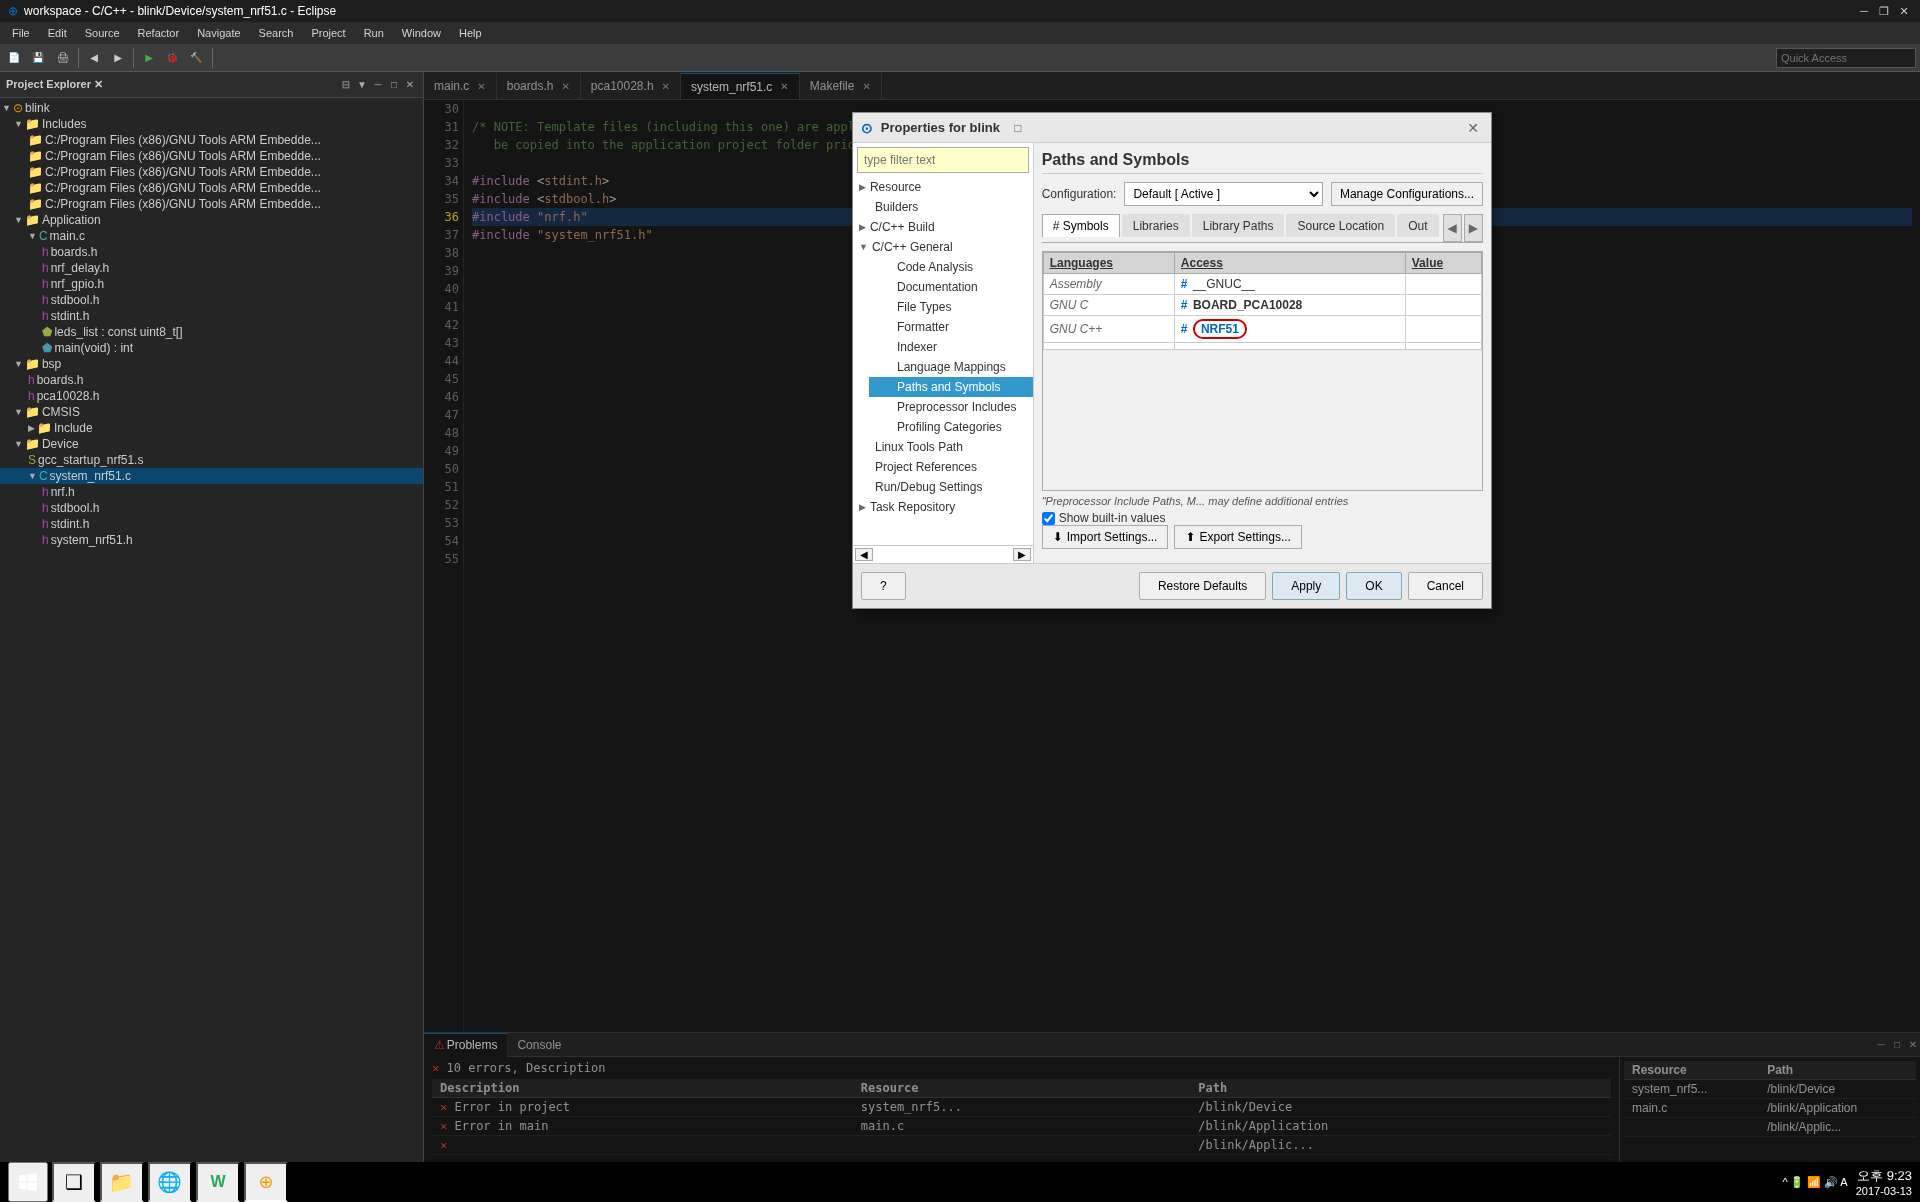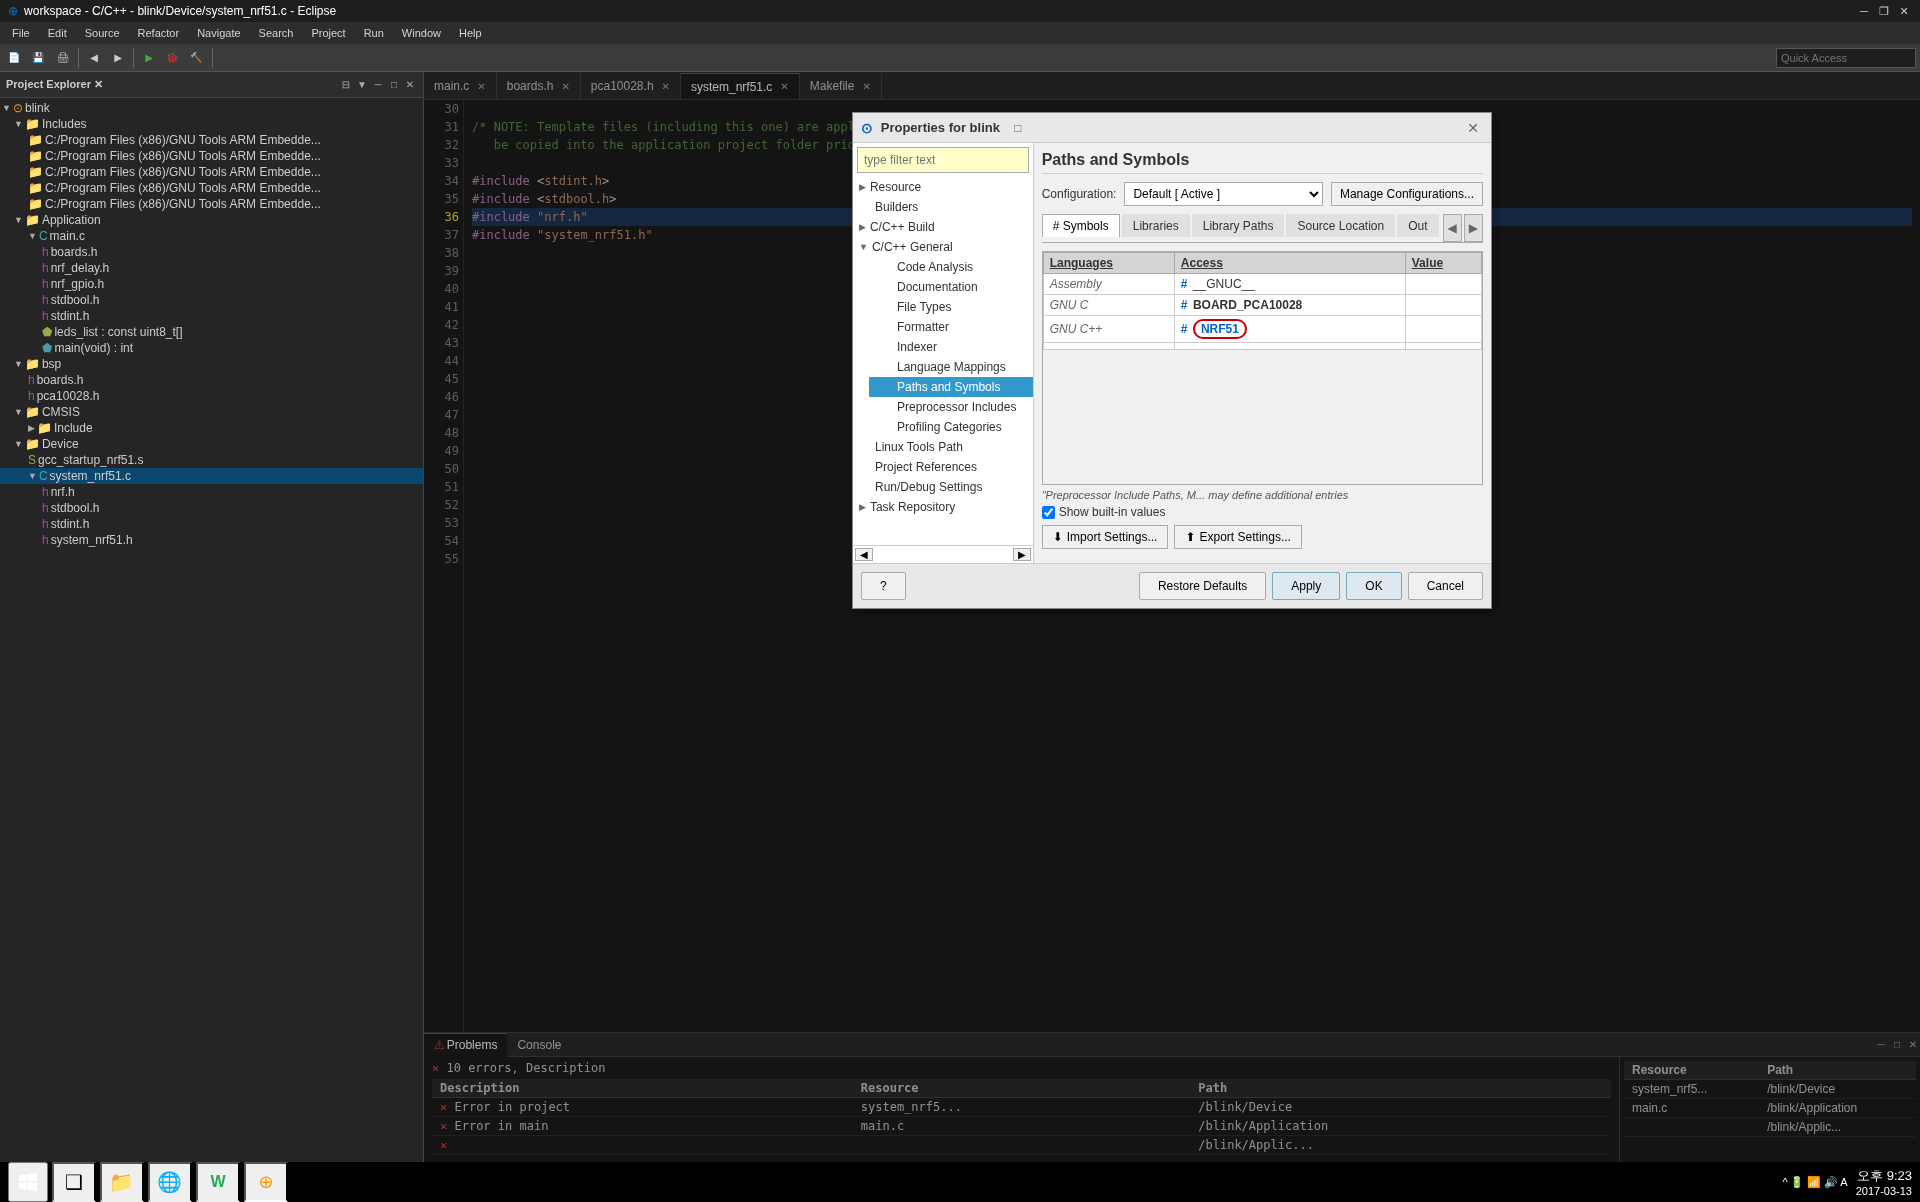--- a/index.html
+++ b/index.html
@@ -398,21 +398,20 @@
       font-size: 11px;
       color: #555;
       margin-bottom: 4px;
       font-style: italic;
     }
     
     .checkbox-row {
       display: flex;
       align-items: center;
       gap: 4px;
-      margin-bottom: 6px;
       font-size: 12px;
       color: #333;
     }
     
     .bottom-actions {
       display: flex;
       gap: 6px;
       margin-bottom: 6px;
     }
     .bottom-action-btn {

